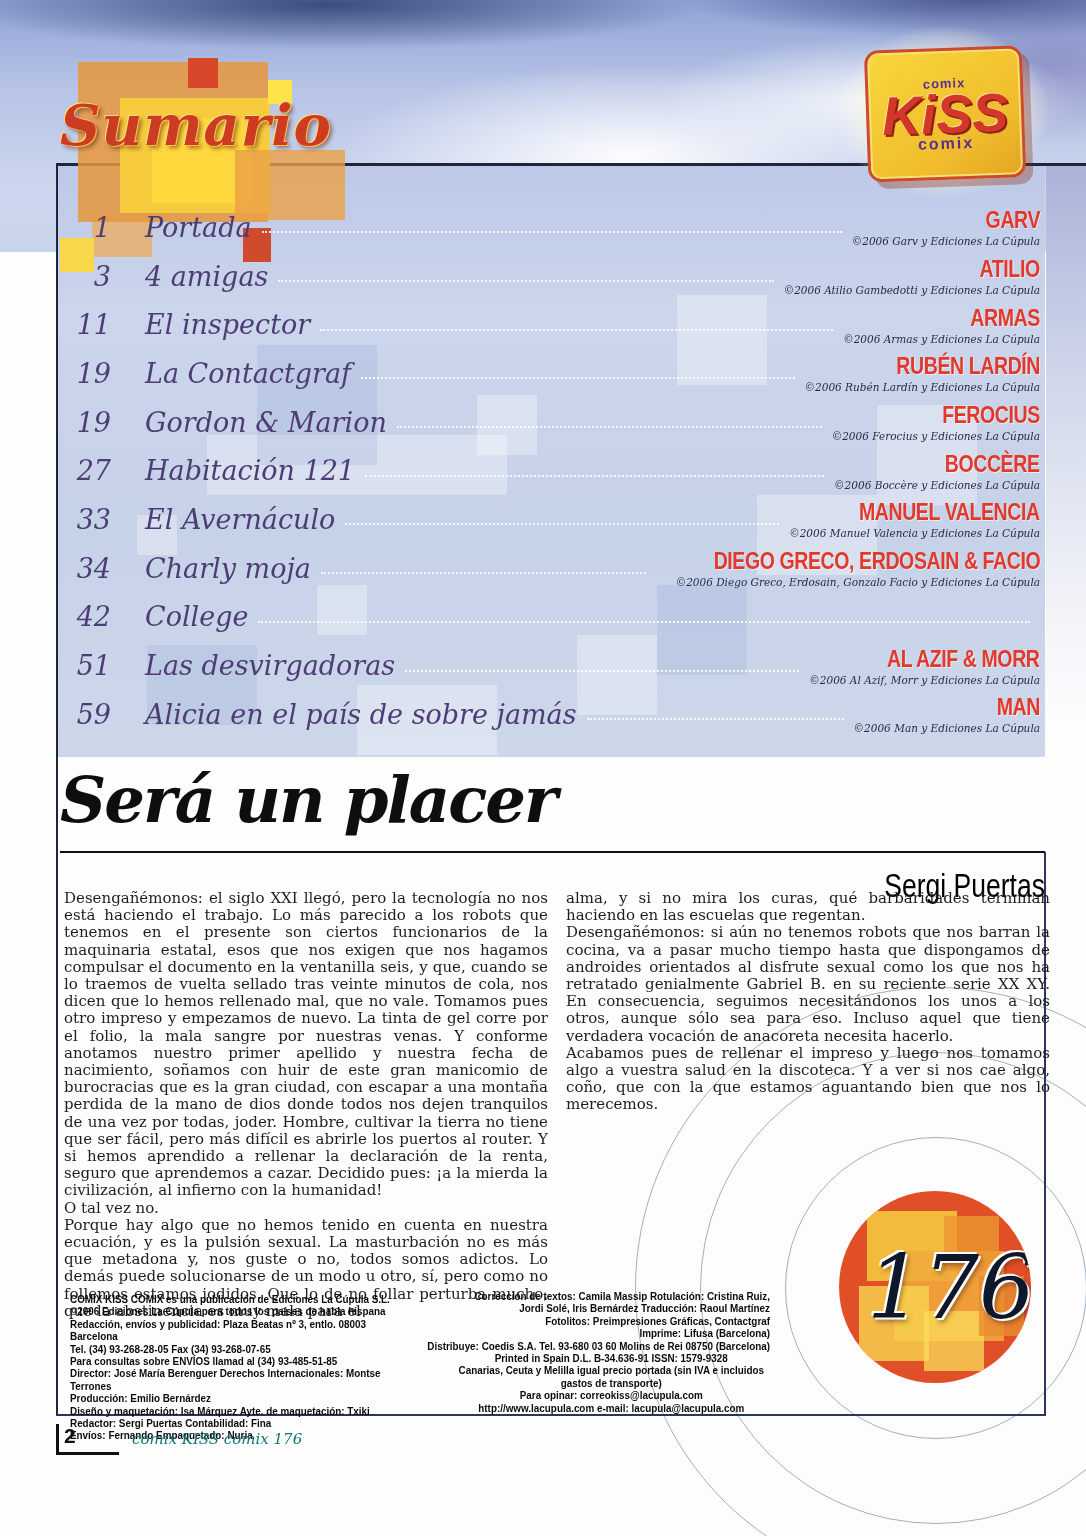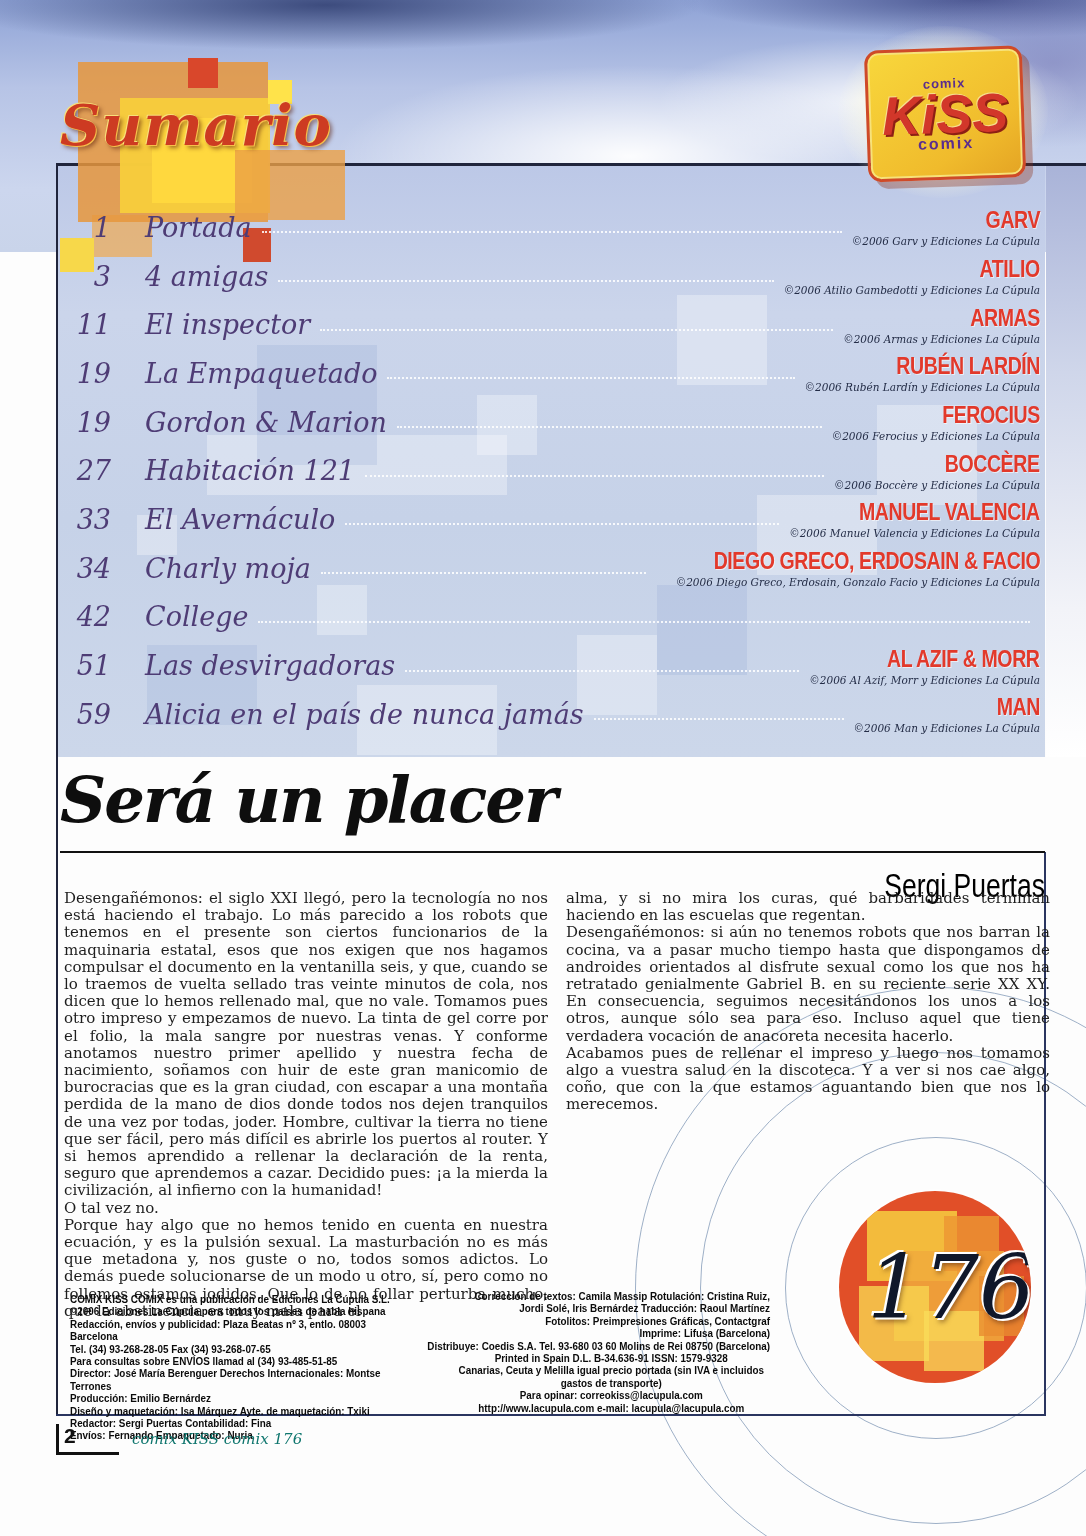--- a/index.html
+++ b/index.html
@@ -162,21 +162,21 @@
       <span class="toc-num">11</span>
       <span class="toc-title">El inspector</span>
       <span class="toc-leader"></span>
       <span class="toc-author">
         <span class="name">ARMAS</span>
         <div class="cr">©2006 Armas y Ediciones La Cúpula</div>
       </span>
     </div>
     <div class="toc-row">
       <span class="toc-num">19</span>
-      <span class="toc-title">La Empaquetado</span>
+      <span class="toc-title">La Contactgraf</span>
       <span class="toc-leader"></span>
       <span class="toc-author">
         <span class="name">RUBÉN LARDÍN</span>
         <div class="cr">©2006 Rubén Lardín y Ediciones La Cúpula</div>
       </span>
     </div>
     <div class="toc-row">
       <span class="toc-num">19</span>
       <span class="toc-title">Gordon &amp; Marion</span>
       <span class="toc-leader"></span>
@@ -221,21 +221,21 @@
       <span class="toc-num">51</span>
       <span class="toc-title">Las desvirgadoras</span>
       <span class="toc-leader"></span>
       <span class="toc-author">
         <span class="name">AL AZIF &amp; MORR</span>
         <div class="cr">©2006 Al Azif, Morr y Ediciones La Cúpula</div>
       </span>
     </div>
     <div class="toc-row">
       <span class="toc-num">59</span>
-      <span class="toc-title">Alicia en el país de nunca jamás</span>
+      <span class="toc-title">Alicia en el país de sobre jamás</span>
       <span class="toc-leader"></span>
       <span class="toc-author">
         <span class="name">MAN</span>
         <div class="cr">©2006 Man y Ediciones La Cúpula</div>
       </span>
     </div>
   </div>
 
   <div class="headline">Será un placer</div>
   <div class="headline-rule"></div>

